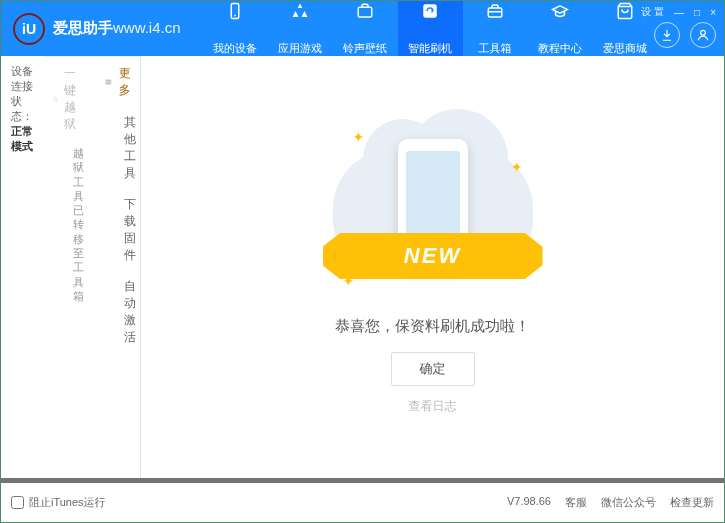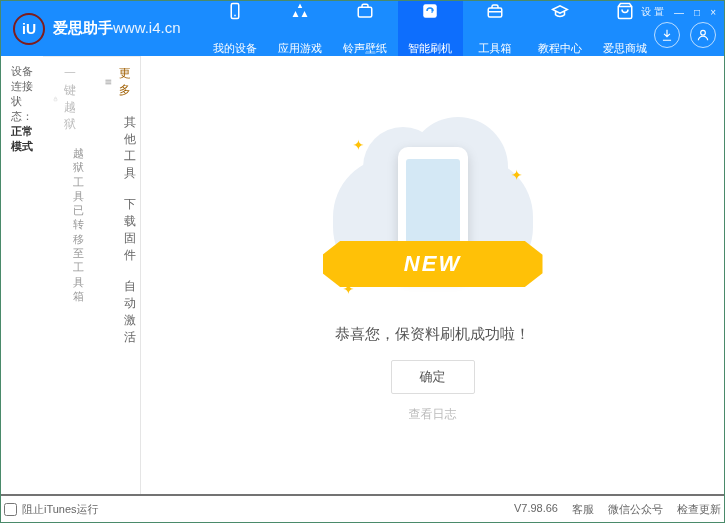--- a/index.html
+++ b/index.html
@@ -39,21 +39,21 @@
 .cloud:before{width:80px;height:80px;top:-30px;left:30px}
 .cloud:after{width:100px;height:100px;top:-40px;right:25px}
 .phone{width:70px;height:130px;background:#fff;border-radius:10px;position:absolute;left:65px;top:20px;box-shadow:0 4px 12px rgba(0,0,0,.15);z-index:2}
 .phone:before{content:"";position:absolute;top:12px;left:8px;right:8px;bottom:18px;background:#d4e8f5;border-radius:3px}
 .phone:after{content:"";position:absolute;bottom:5px;left:50%;transform:translateX(-50%);width:10px;height:10px;border:1.5px solid #ccc;border-radius:50%}
 .ribbon{position:absolute;bottom:20px;left:-10px;right:-10px;height:46px;background:#ffc107;z-index:3;display:flex;align-items:center;justify-content:center;font-weight:900;font-size:22px;color:#fff;font-style:italic;letter-spacing:2px;clip-path:polygon(0 30%,8% 0,92% 0,100% 30%,100% 70%,92% 100%,8% 100%,0 70%)}
 .star{position:absolute;color:#ffc107;font-size:14px;z-index:4}
 .msg{font-size:15px;color:#555;margin-bottom:16px}
 .ok-btn{padding:7px 28px;border:1px solid #ddd;background:#fff;color:#555;font-size:13px;cursor:pointer;border-radius:2px}
 .log-link{margin-top:12px;font-size:12px;color:#bbb;cursor:pointer}
-.footer{height:28px;border-top:2px solid #737373;display:flex;align-items:center;padding:0 3px;font-size:11px;color:#666;justify-content:space-between}
+.footer{height:44px;border-top:5px solid #737373;display:flex;align-items:center;padding:0 10px;font-size:11px;color:#666;justify-content:space-between}
 .footer-left{display:flex;align-items:center;gap:5px}
 .footer-right{display:flex;gap:14px}
 .footer-right span{cursor:pointer}
 svg{display:block}
 </style>
 </head>
 <body>
 
 <div class="app">
   <div class="header">

